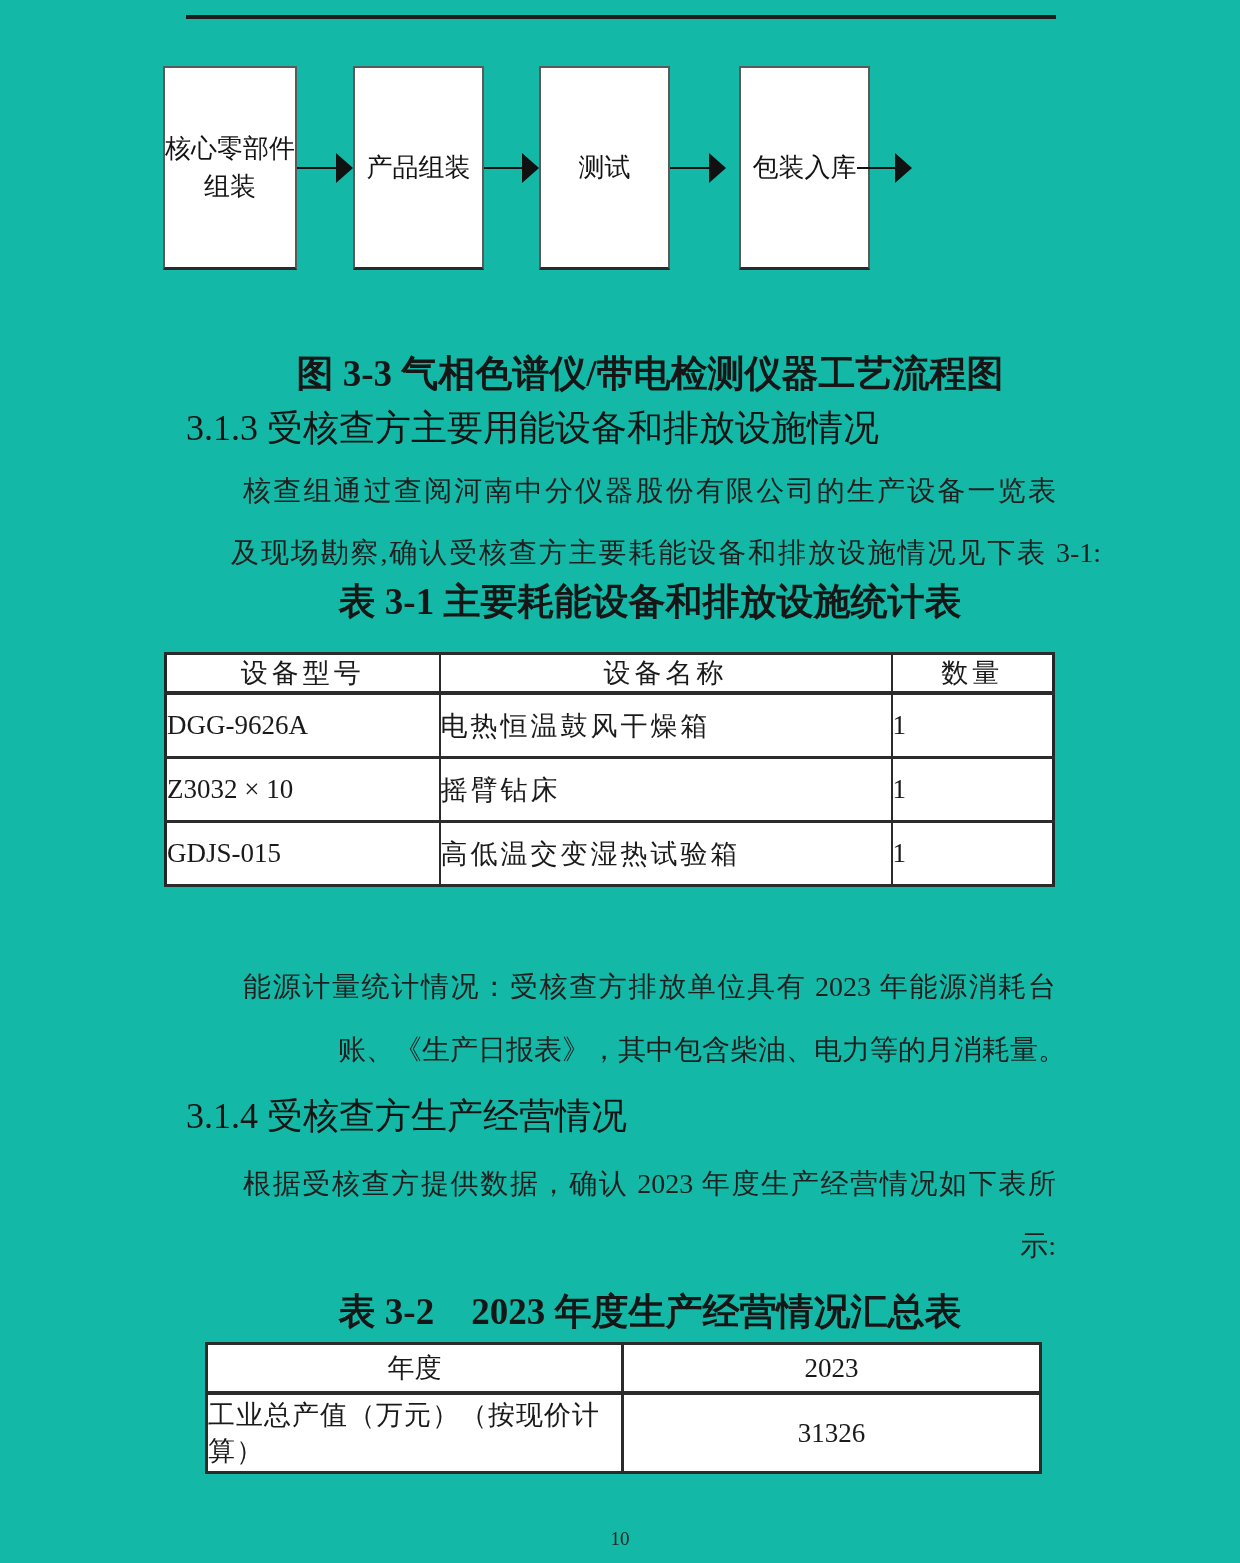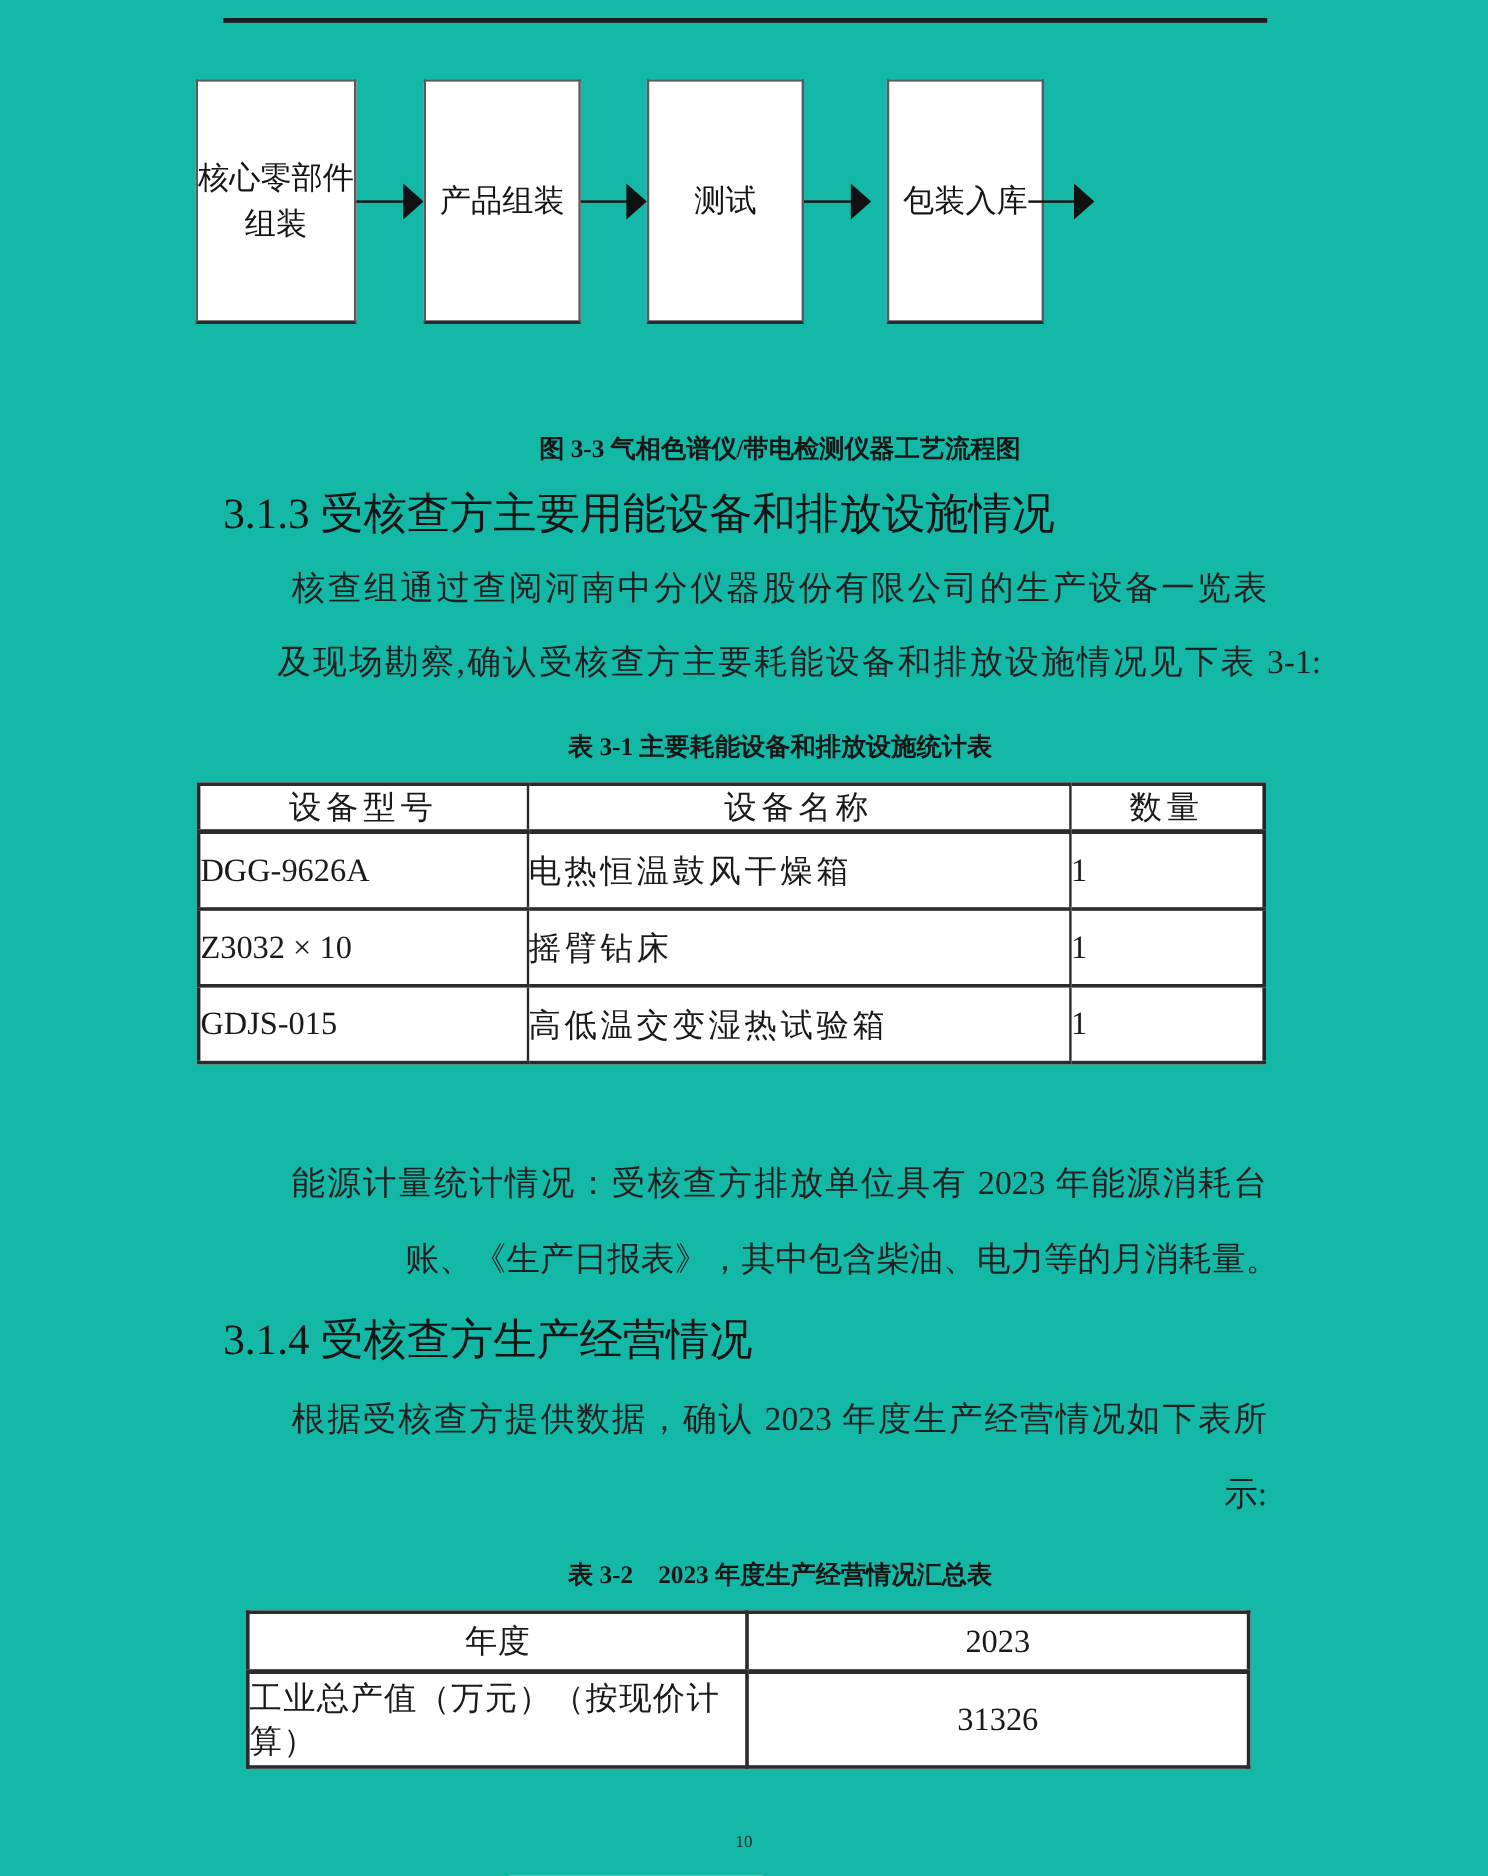--- a/index.html
+++ b/index.html
@@ -40,21 +40,21 @@
     position:absolute; right:0; top:0;
     width:0; height:0;
     border-top:15px solid transparent;
     border-bottom:15px solid transparent;
     border-left:17px solid #111;
   }
   
   .caption {
     position:absolute; left:60px; width:1180px;
     text-align:center; font-weight:bold;
-    font-size:21px; line-height:36px; white-space:pre; color:#161616;
+    font-size:37px; line-height:36px; white-space:pre; color:#161616;
   }
   .heading {
     position:absolute; left:186px; margin:0;
     font-weight:normal; font-size:36px; line-height:36px; color:#141414;
   }
   .line {
     position:absolute; font-size:28px; line-height:36px; color:#1f1f1f;text-align:right;
   }
   .justify { text-align:justify; text-align-last:justify; }
   
@@ -79,21 +79,21 @@
   .t32 td {
     border:3px solid #2b2b2b;
     text-align:center; vertical-align:middle;
     font-size:27px; color:#1a1a1a; padding:0;
   }
   .t32 tr.r1 td { height:46px; border-bottom-width:4px; }
   .t32 tr.r2 td { height:76px; }
   .t32 td.left { text-align:left; letter-spacing:1px; }
   .page-number {
     position:absolute; top:1528px; left:0; width:1240px;
-    text-align:center; font-size:14px; color:#222;
+    text-align:center; font-size:19px; color:#222;
   }
 </style>
 </head>
 <body>
 
 <div class="page">
 
   <div class="header-rule"></div>
 
   <div class="flowchart">
@@ -127,21 +127,21 @@
       <span class="head"></span>
     </div>
   </div>
 
   <div class="caption" style="top:356px;">图 3-3 气相色谱仪/带电检测仪器工艺流程图</div>
 
   <h3 class="heading" style="top:410px;">3.1.3 受核查方主要用能设备和排放设施情况</h3>
   <div class="line justify" style="top:473px; left:243px; width:813px;">核查组通过查阅河南中分仪器股份有限公司的生产设备一览表</div>
   <div class="line justify" style="top:535px; left:203px; width:870px;margin-left:28px;">及现场勘察,确认受核查方主要耗能设备和排放设施情况见下表 3-1:</div>
 
-  <div class="caption" style="top:604px;">表 3-1 主要耗能设备和排放设施统计表</div>
+  <div class="caption" style="top:584px;">表 3-1 主要耗能设备和排放设施统计表</div>
   <table class="t31">
     <colgroup>
         <col style="width:274px;">
         <col style="width:452px;">
         <col style="width:162px;">
       </colgroup>
     <tbody>
         <tr>
       <th>设备型号</th>
       <th>设备名称</th>

